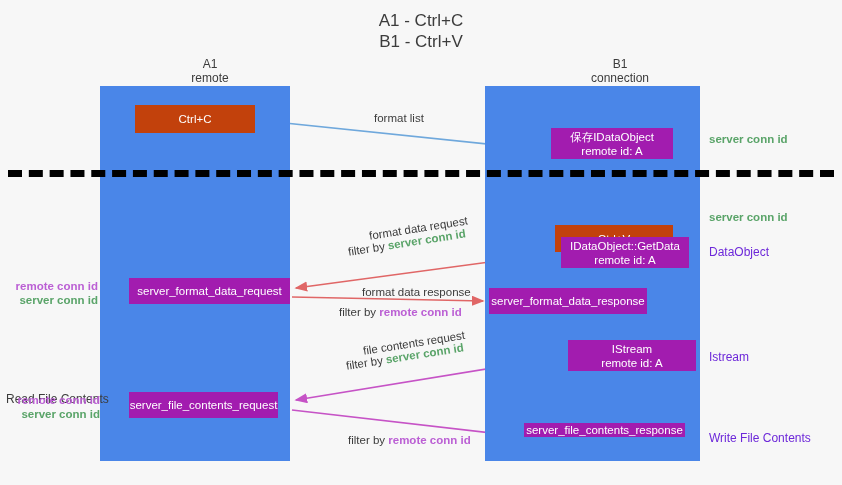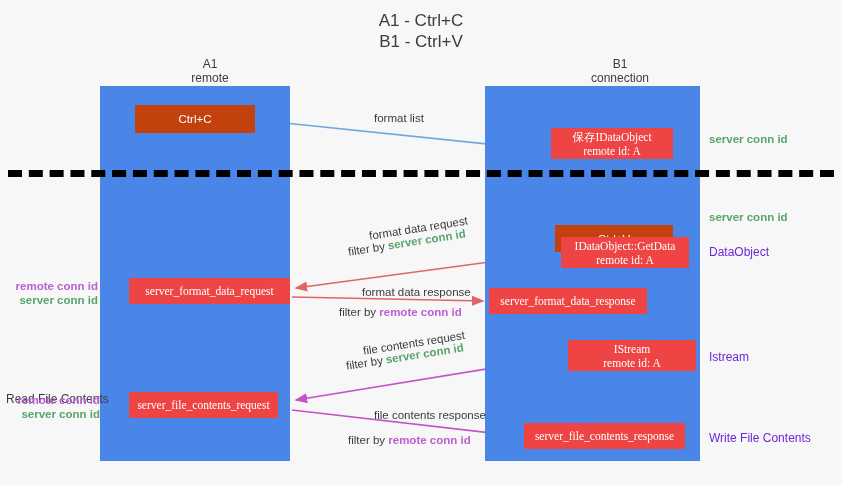--- a/index.html
+++ b/index.html
@@ -61,31 +61,31 @@
     flex-direction: column;
     align-items: center;
     justify-content: center;
     color: #ffffff;
     font-size: 11.5px;
     line-height: 14px;
     text-align: center;
     white-space: pre;
   }
   .box.green { background: #c2410c; }
-  .box.orange { background: #ef4444; font-family: Liberation Serif, serif; }
+  .box.orange { background: #a21caf; }
 
   #box-ctrlc  { left: 135px; top: 105px; width: 120px; height: 28px; }
   #box-ctrlv  { left: 555px; top: 181px; width: 118px; height: 27px; margin-top: 44px; }
   #box-idataobject-store { left: 551px; top: 128px; width: 122px; height: 31px; }
   #box-getdata { left: 551px; top: 237px; width: 128px; height: 31px; margin-left: 10px; }
   #box-istream { left: 568px; top: 340px; width: 128px; height: 31px; }
   #box-fmt-req { left: 129px; top: 278px; width: 161px; height: 26px; }
   #box-fmt-res { left: 489px; top: 288px; width: 158px; height: 26px; }
   #box-file-req { left: 129px; top: 392px; width: 149px; height: 26px; }
-  #box-file-res { left: 524px; top: 423px; width: 161px; height: 26px; }
+  #box-file-res { left: 524px; top: 423px; width: 161px; height: 14px; }
 
   
   .side-label {
     font-size: 12px;
     line-height: 15px;
     color: #6d28d9;
     white-space: pre;
   }
   .conn-green { color: #5aa469; font-weight: bold; font-size: 11.5px; line-height: 14px; }
   .conn-purple { color: #bb5fd4; font-weight: bold; font-size: 11.5px; line-height: 14px; }
@@ -224,16 +224,15 @@
 
   <div id="al-fmt-req" class="abs arrow-label rot-up">format data request</div>
   <div id="al-fmt-req2" class="abs arrow-label rot-up"><span>filter by </span><b class="conn-green">server conn id</b></div>
 
   <div id="al-fmt-res" class="abs arrow-label">format data response</div>
   <div id="al-fmt-res2" class="abs arrow-label"><span>filter by </span><b class="conn-purple">remote conn id</b></div>
 
   <div id="al-file-req" class="abs arrow-label rot-up">file contents request</div>
   <div id="al-file-req2" class="abs arrow-label rot-up"><span>filter by </span><b class="conn-green">server conn id</b></div>
 
-  <div id="al-file-res" class="abs arrow-label">file contents response</div>
   <div id="al-file-res2" class="abs arrow-label"><span>filter by </span><b class="conn-purple">remote conn id</b></div>
 
 </div>
 
 </body></html>

